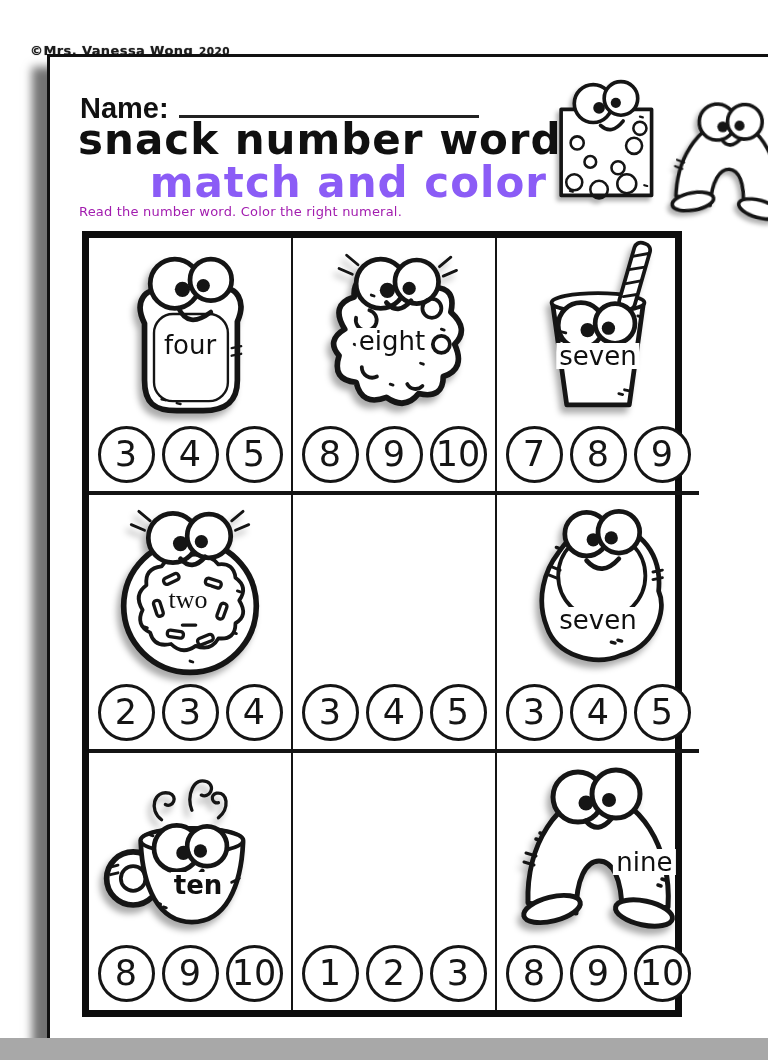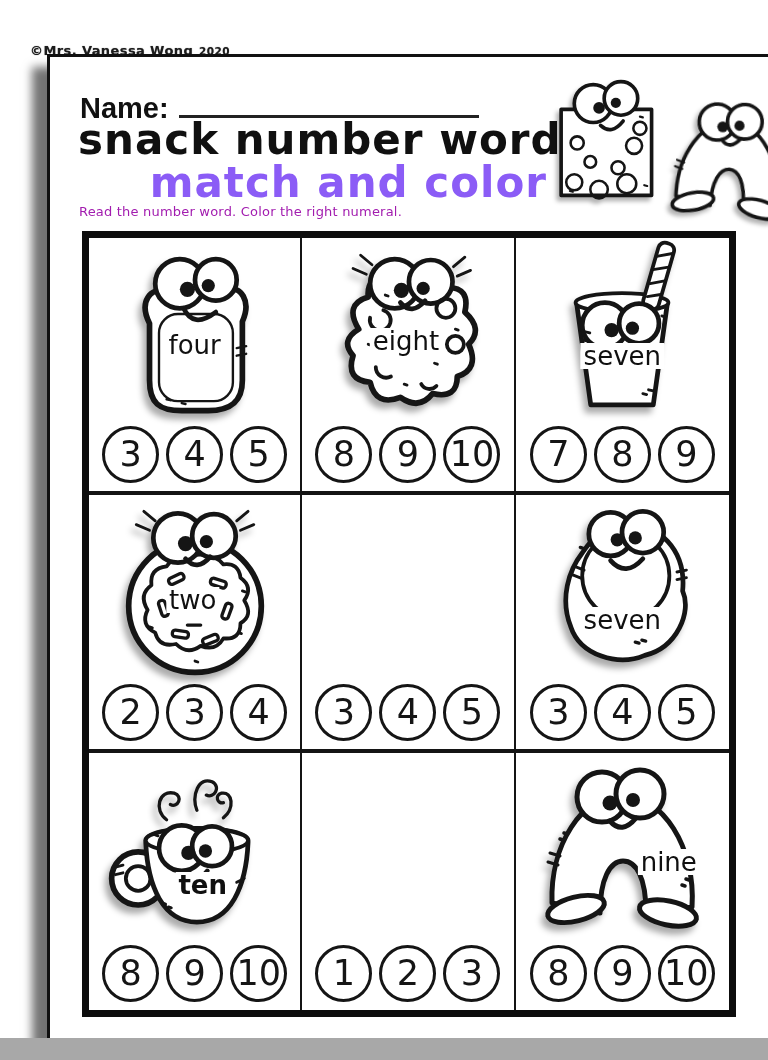--- a/index.html
+++ b/index.html
@@ -27,41 +27,41 @@
   .name-row{position:absolute;left:30px;top:32px;font-family:"Liberation Sans", sans-serif;font-size:29px;font-weight:bold;color:#111;}
   .name-line{display:inline-block;width:300px;border-bottom:3px solid #222;height:26px;margin-left:10px;vertical-align:baseline;}
   .title1{position:absolute;left:28px;top:58px;font-size:42px;font-weight:bold;letter-spacing:1px;white-space:nowrap;color:#101010;}
   .title2{position:absolute;left:28px;top:101px;width:469px;text-align:right;font-size:42px;font-weight:bold;letter-spacing:1px;white-space:nowrap;color:#8b5cf6;}
   .instr{position:absolute;left:29px;top:147px;font-size:13px;letter-spacing:.2px;color:#a21caf;}
   .mascot-cheese{position:absolute;left:498px;top:16px;width:124px;height:134px;}
   .mascot-mac{position:absolute;left:602px;top:40px;width:154px;height:130px;transform:rotate(4deg);}
   .mascot-cheese svg,.mascot-mac svg{width:100%;height:100%;overflow:visible;filter:drop-shadow(-3px 4px 2px rgba(0,0,0,0.30));}
 
   .grid{
-    position:absolute;left:32px;top:174px;width:654px;height:786px;
+    position:absolute;left:32px;top:174px;width:600px;height:786px;
     border:7px solid #0d0d0d;box-sizing:border-box;
     display:grid;grid-template-columns:repeat(3,1fr);grid-template-rows:repeat(3,1fr);
     background:#fff;
   }
   .cell{
     position:relative;display:flex;flex-direction:column;align-items:center;justify-content:flex-end;
     padding-bottom:8px;box-sizing:border-box;
   }
   .cell.bR{border-right:2.5px solid #141414;}
   .cell.bB{border-bottom:4px solid #141414;}
   .char{position:relative;width:202px;height:180px;flex:0 0 auto;}
   .char svg{width:100%;height:100%;overflow:visible;filter:drop-shadow(-4px 6px 3px rgba(0,0,0,0.33));}
   .word{
     position:absolute;transform:translate(-50%,-50%);
     font-size:26px;color:#101010;background:#fff;padding:0 3px;line-height:1;white-space:nowrap;
   }
   .w-toast{left:50%;top:57%;}
   .w-cookie{left:49%;top:55%;}
   .w-drink{left:50%;top:63%;}
-  .w-donut{left:49%;top:56%;}
+  .w-donut{left:49%;top:56%;font-family:Liberation Serif, serif;}
   .w-cracker{left:50%;top:70%;}
   .w-egg{left:50%;top:67%;}
   .w-mug{left:54%;top:69%;font-weight:bold;}
   .w-bacon{left:46%;top:50%;}
   .w-macaroni{left:73%;top:56%;}
   .opts{display:flex;gap:7px;margin-top:4px;}
   .circle{
     width:57px;height:57px;border:3px solid #151515;border-radius:50%;background:#fff;
     display:flex;align-items:center;justify-content:center;box-sizing:border-box;
   }

